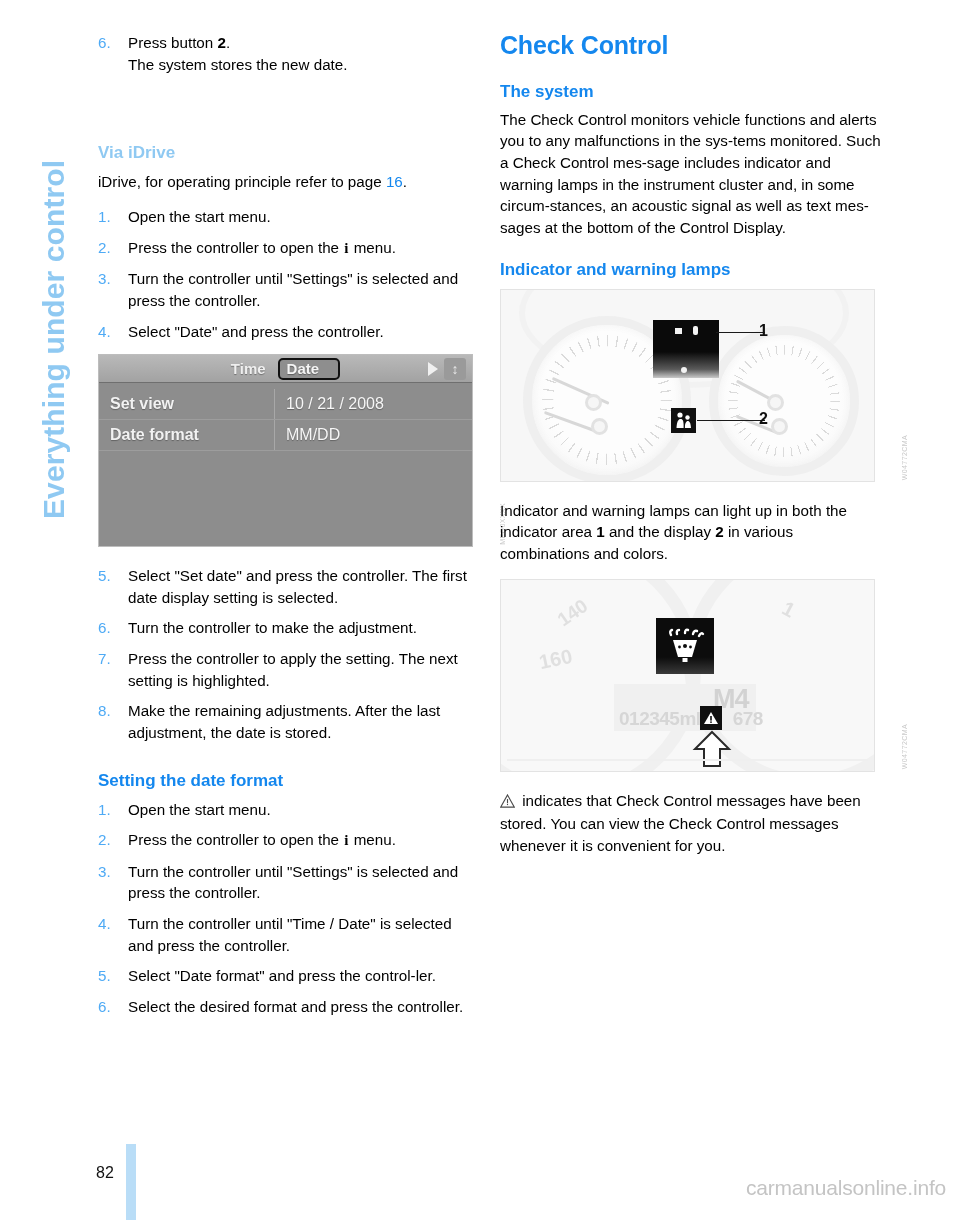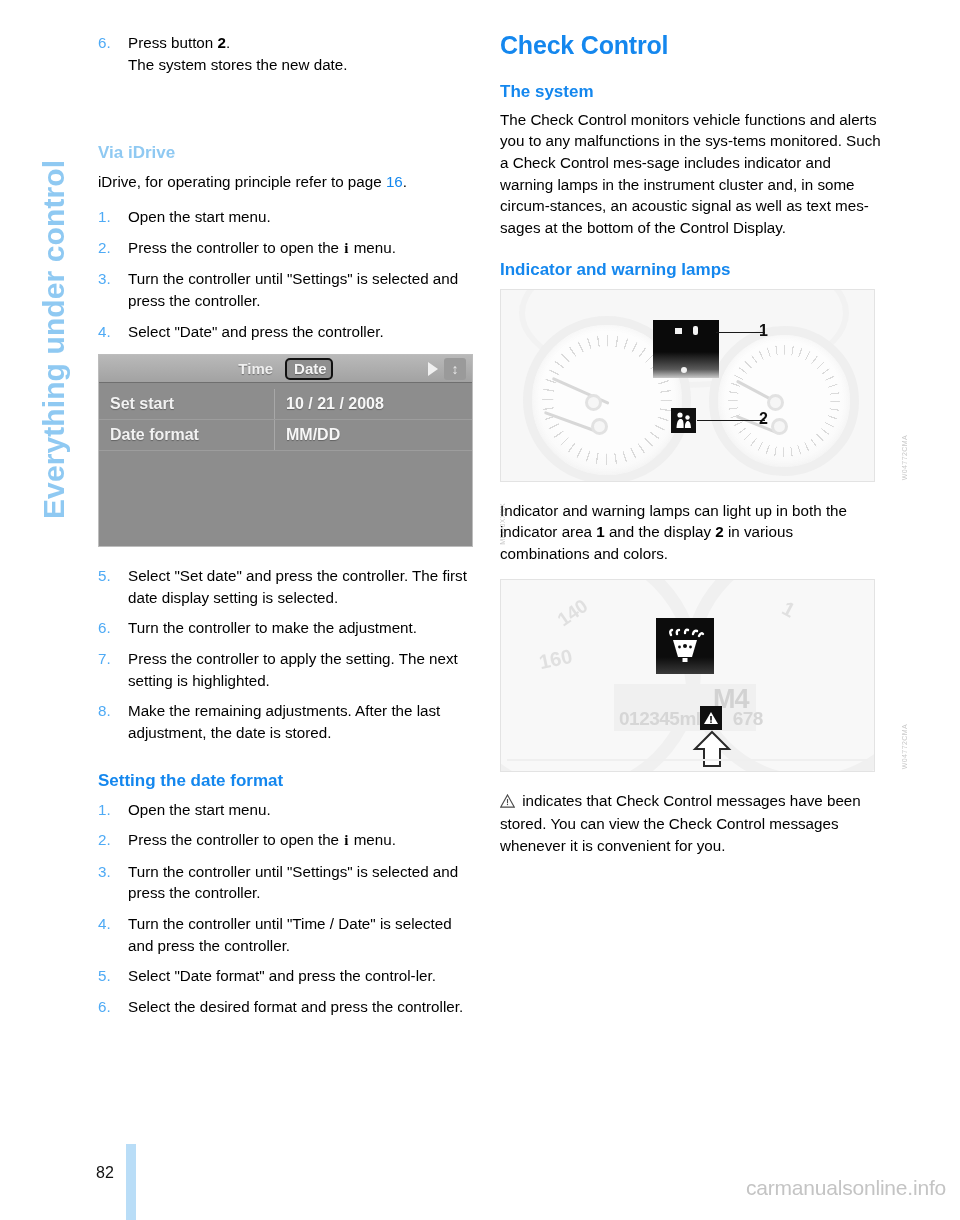--- a/index.html
+++ b/index.html
@@ -131,21 +131,21 @@
   .idrive-tab-time {
     color: #efefef; font-size: 15px; font-weight: bold;
     text-shadow: 0 1px 1px rgba(0,0,0,.35);
     margin-right: 12px;
   }
   .idrive-tab-date {
     color: #f4f4f4; font-size: 15px; font-weight: bold;
     background: #8e8e8e;
     border: 2.5px solid #111;
     border-radius: 5px;
-    padding: 0px 4px 1px 7px;
+    padding: 0px 19px 1px 7px;
     text-shadow: 0 1px 1px rgba(0,0,0,.35);
   }
   .idrive-right-icons {
     position: absolute; right: 6px; top: 0; height: 28px;
     display: flex; align-items: center; gap: 6px;
   }
   .tri-right {
     width: 0; height: 0;
     border-top: 7px solid transparent;
     border-bottom: 7px solid transparent;
@@ -165,21 +165,21 @@
     align-items: center;
     border-bottom: 1px solid #9d9d9d;
   }
   .idrive-row .label {
     width: 175px; padding-left: 11px;
     color: #f2f2f2; font-size: 16px; font-weight: bold;
     text-shadow: 0 1px 1px rgba(0,0,0,.3);
   }
   .idrive-row .value {
     flex: 1; padding-left: 11px;
-    color: #f7f7f7; font-size: 16px; font-weight: bold;
+    color: #f7f7f7; font-size: 16px; font-weight: normal;
     border-left: 1px solid #a8a8a8;
     height: 100%;
     display: flex; align-items: center;
     text-shadow: 0 1px 1px rgba(0,0,0,.3);
   }
 
   
   .cluster {
     width: 375px; height: 193px;
     background: #f7f7f7;
@@ -380,21 +380,21 @@
         <div class="idrive-bar">
           <span class="idrive-tab-time">Time</span>
           <span class="idrive-tab-date">Date</span>
           <span class="idrive-right-icons">
             <span class="tri-right"></span>
             <span class="ud-icon">↕</span>
           </span>
         </div>
         <div class="idrive-rows">
           <div class="idrive-row">
-            <span class="label">Set start</span>
+            <span class="label">Set view</span>
             <span class="value">10 / 21 / 2008</span>
           </div>
           <div class="idrive-row">
             <span class="label">Date format</span>
             <span class="value">MM/DD</span>
           </div>
         </div>
       </div>
       <div class="fig-credit">MEO0XXXX</div>
     </div>

